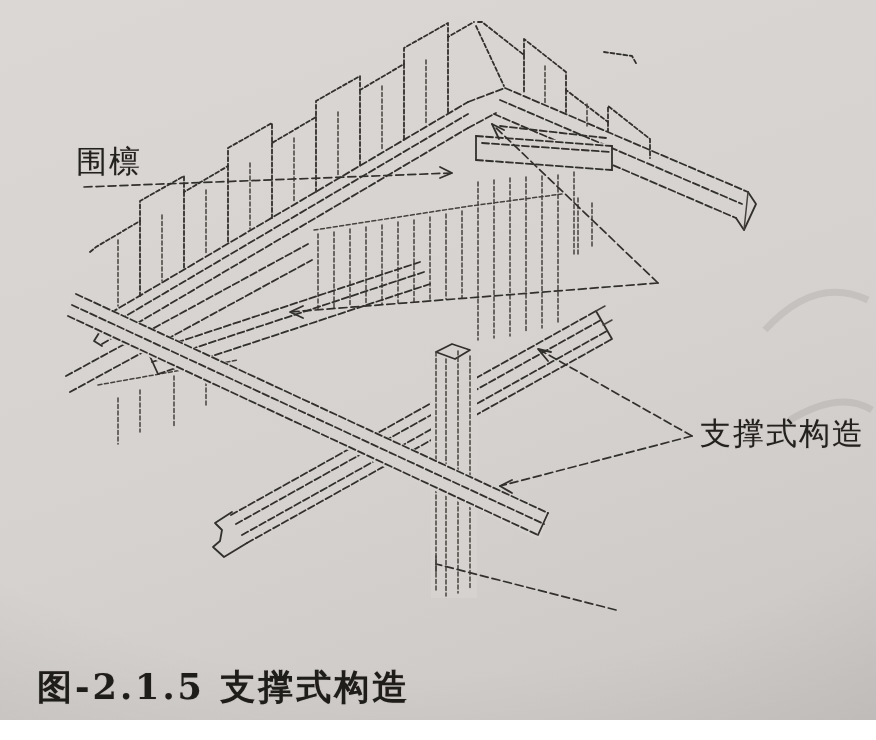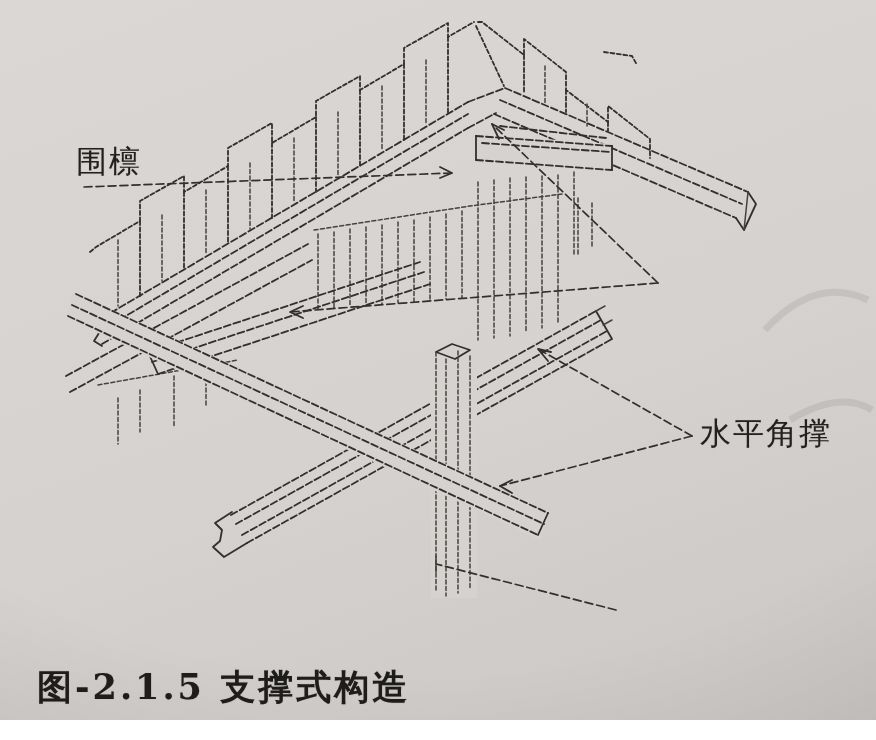--- a/index.html
+++ b/index.html
@@ -212,17 +212,17 @@
       <g>
         <path class="leader" d="M 616,610 L 436,564"></path>
         <path class="ink2" d="M 436,556 L 436,572"></path>
       </g>
     </g>
   </svg>
 
   <span class="lbl" style="left:76px;top:144px;">围檩</span>
 
 
-  <span class="lbl" style="left:700px;top:416px;">水平角撑</span>
+  <span class="lbl" style="left:700px;top:416px;">支撑式构造</span>
 
 
   <div class="caption">图-2.1.5 支撑式构造</div>
 </div>
 
 </body></html>

